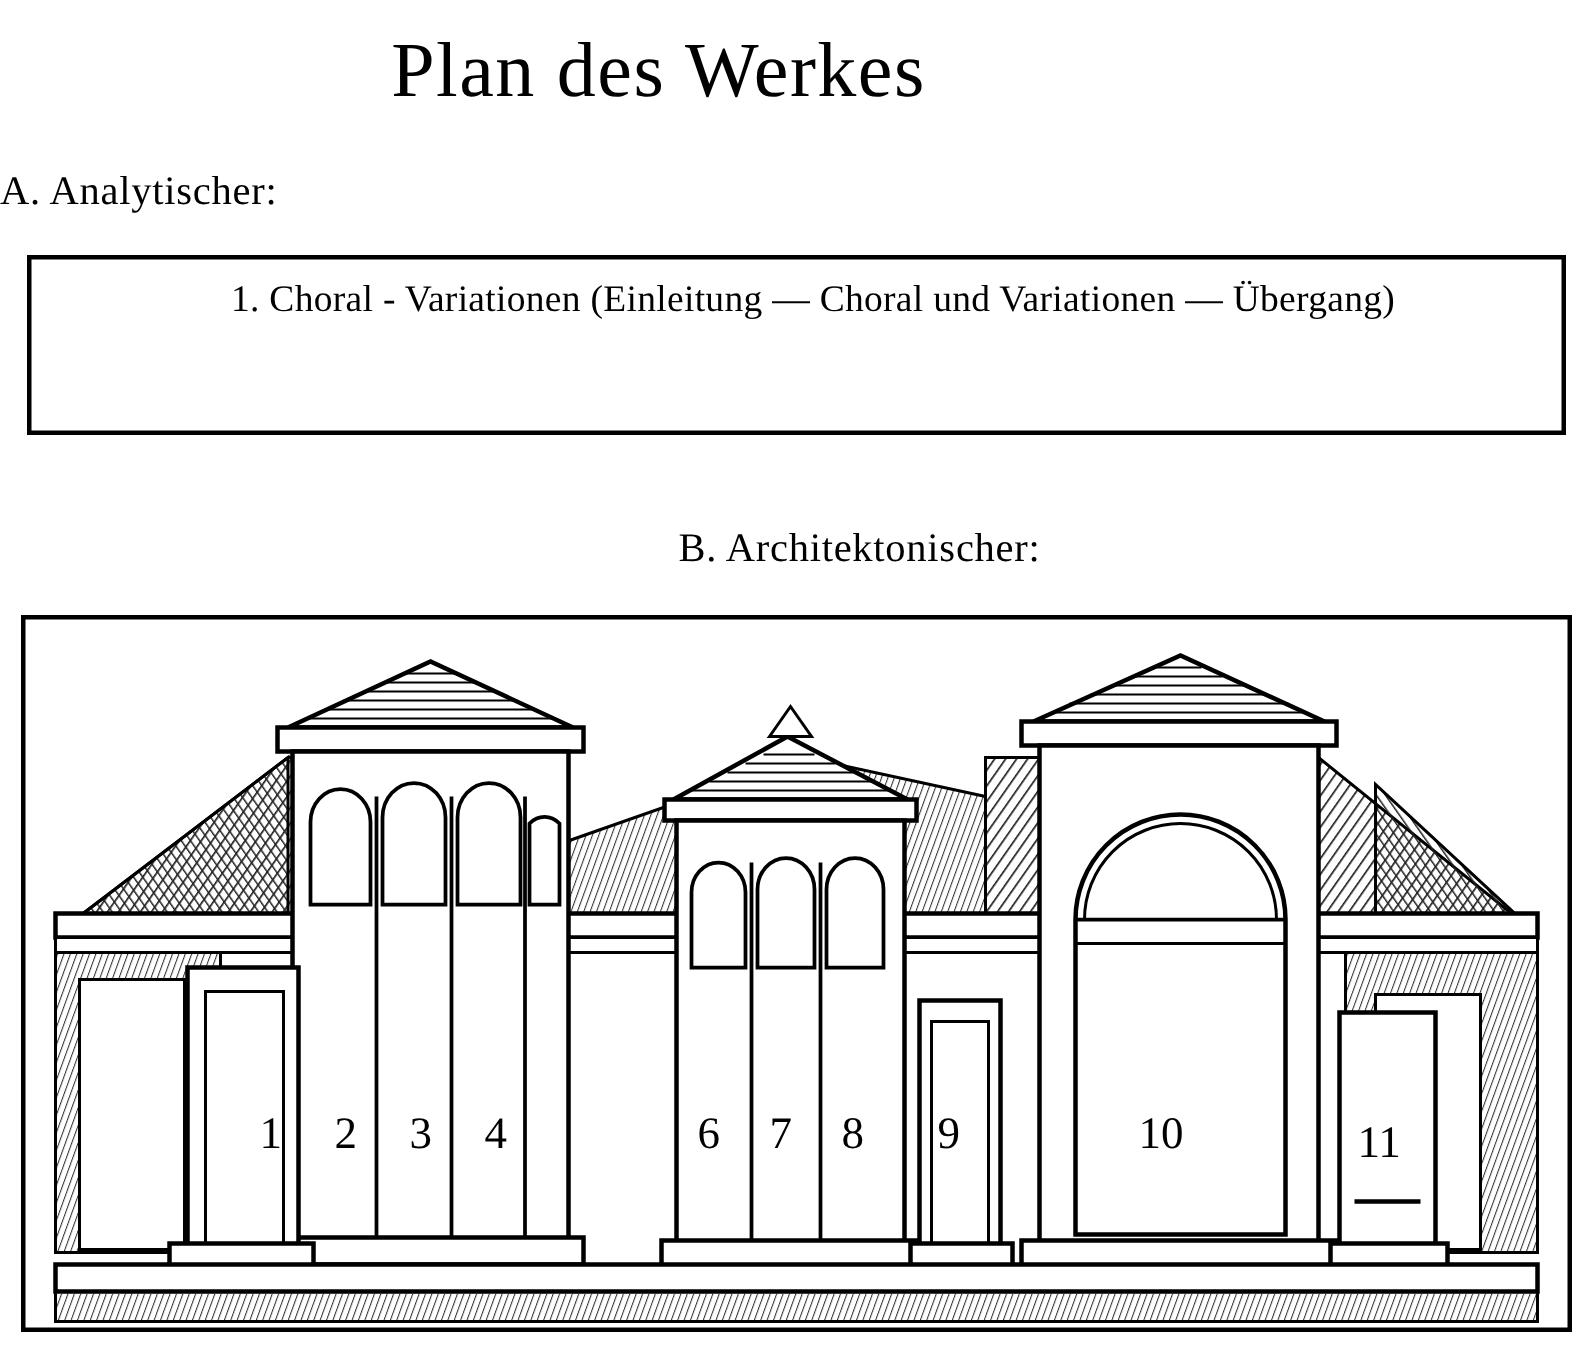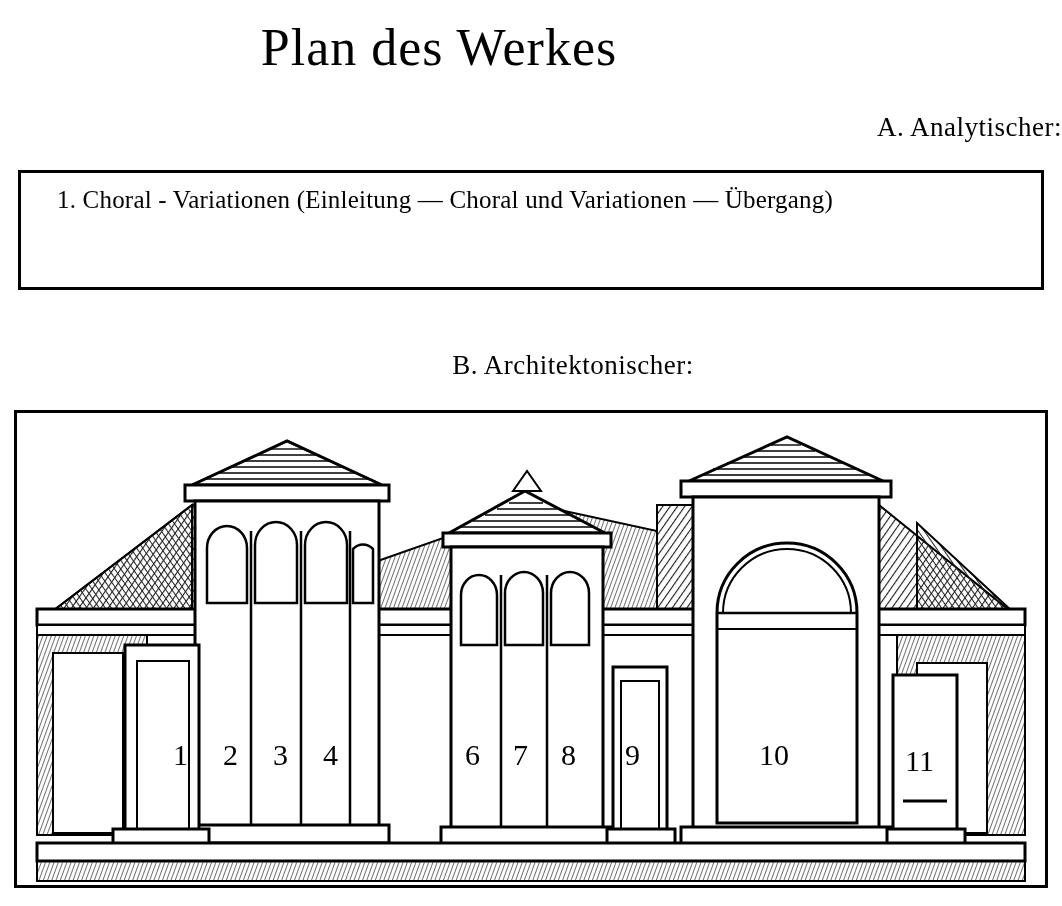--- a/index.html
+++ b/index.html
@@ -31,21 +31,21 @@
     font-weight: 400;
     letter-spacing: 1px;
     font-family: "Liberation Serif", serif;
   }
 
   .section-a-heading {
     position: absolute;
     top: 112px;
     left: 0;
     width: 1062px;
-    text-align: right;
+    text-align: left;
     font-size: 27px;
     letter-spacing: 0.5px;
   }
 
   .analytic-box {
     position: absolute;
     top: 170px;
     left: 18px;
     width: 1026px;
     height: 120px;
@@ -53,21 +53,21 @@
     box-sizing: border-box;
     padding: 10px 14px 0 14px;
   }
 
   .analytic-line {
     font-size: 25px;
     line-height: 34px;
     white-space: nowrap;
     letter-spacing: 0.2px;
   }
-  .line-1 { text-align: left; padding-left: 22px; }
+  .line-1 { text-align: center; padding-left: 22px; }
   .line-2 { text-align: left; padding-left: 14px; }
   .line-3 { text-align: left; padding-left: 18px; }
 
   .section-b-heading {
     position: absolute;
     top: 350px;
     left: 0;
     width: 1062px;
     text-align: center;
     font-size: 27px;

